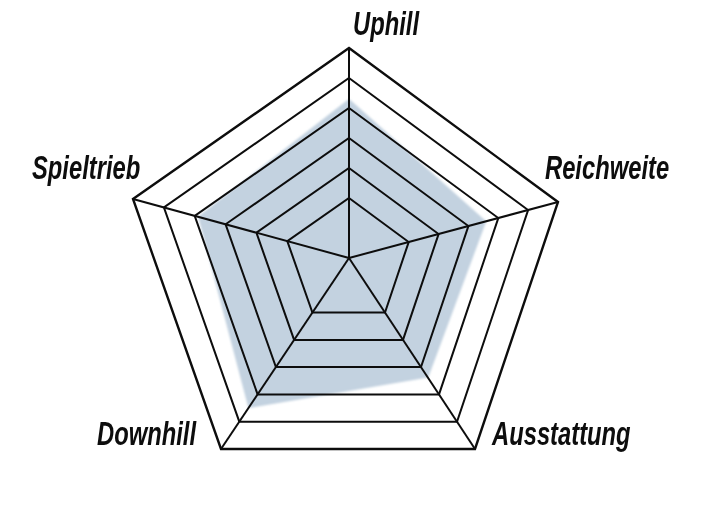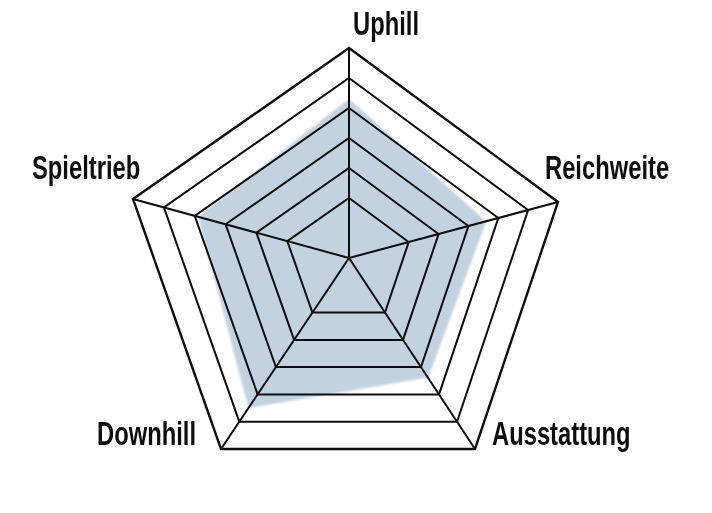--- a/index.html
+++ b/index.html
@@ -9,20 +9,21 @@
     width: 712px;
     height: 513px;
     overflow: hidden;
     font-family: "Liberation Sans", sans-serif;
   }
   .stage {
     position: relative;
     width: 712px;
     height: 513px;
     background: #ffffff;
+    font-style: italic;
   }
   svg.radar {
     position: absolute;
     left: 0;
     top: 0;
   }
   .axis-label {
     position: absolute;
     font-family: "Liberation Sans", sans-serif;
     font-weight: bold;

